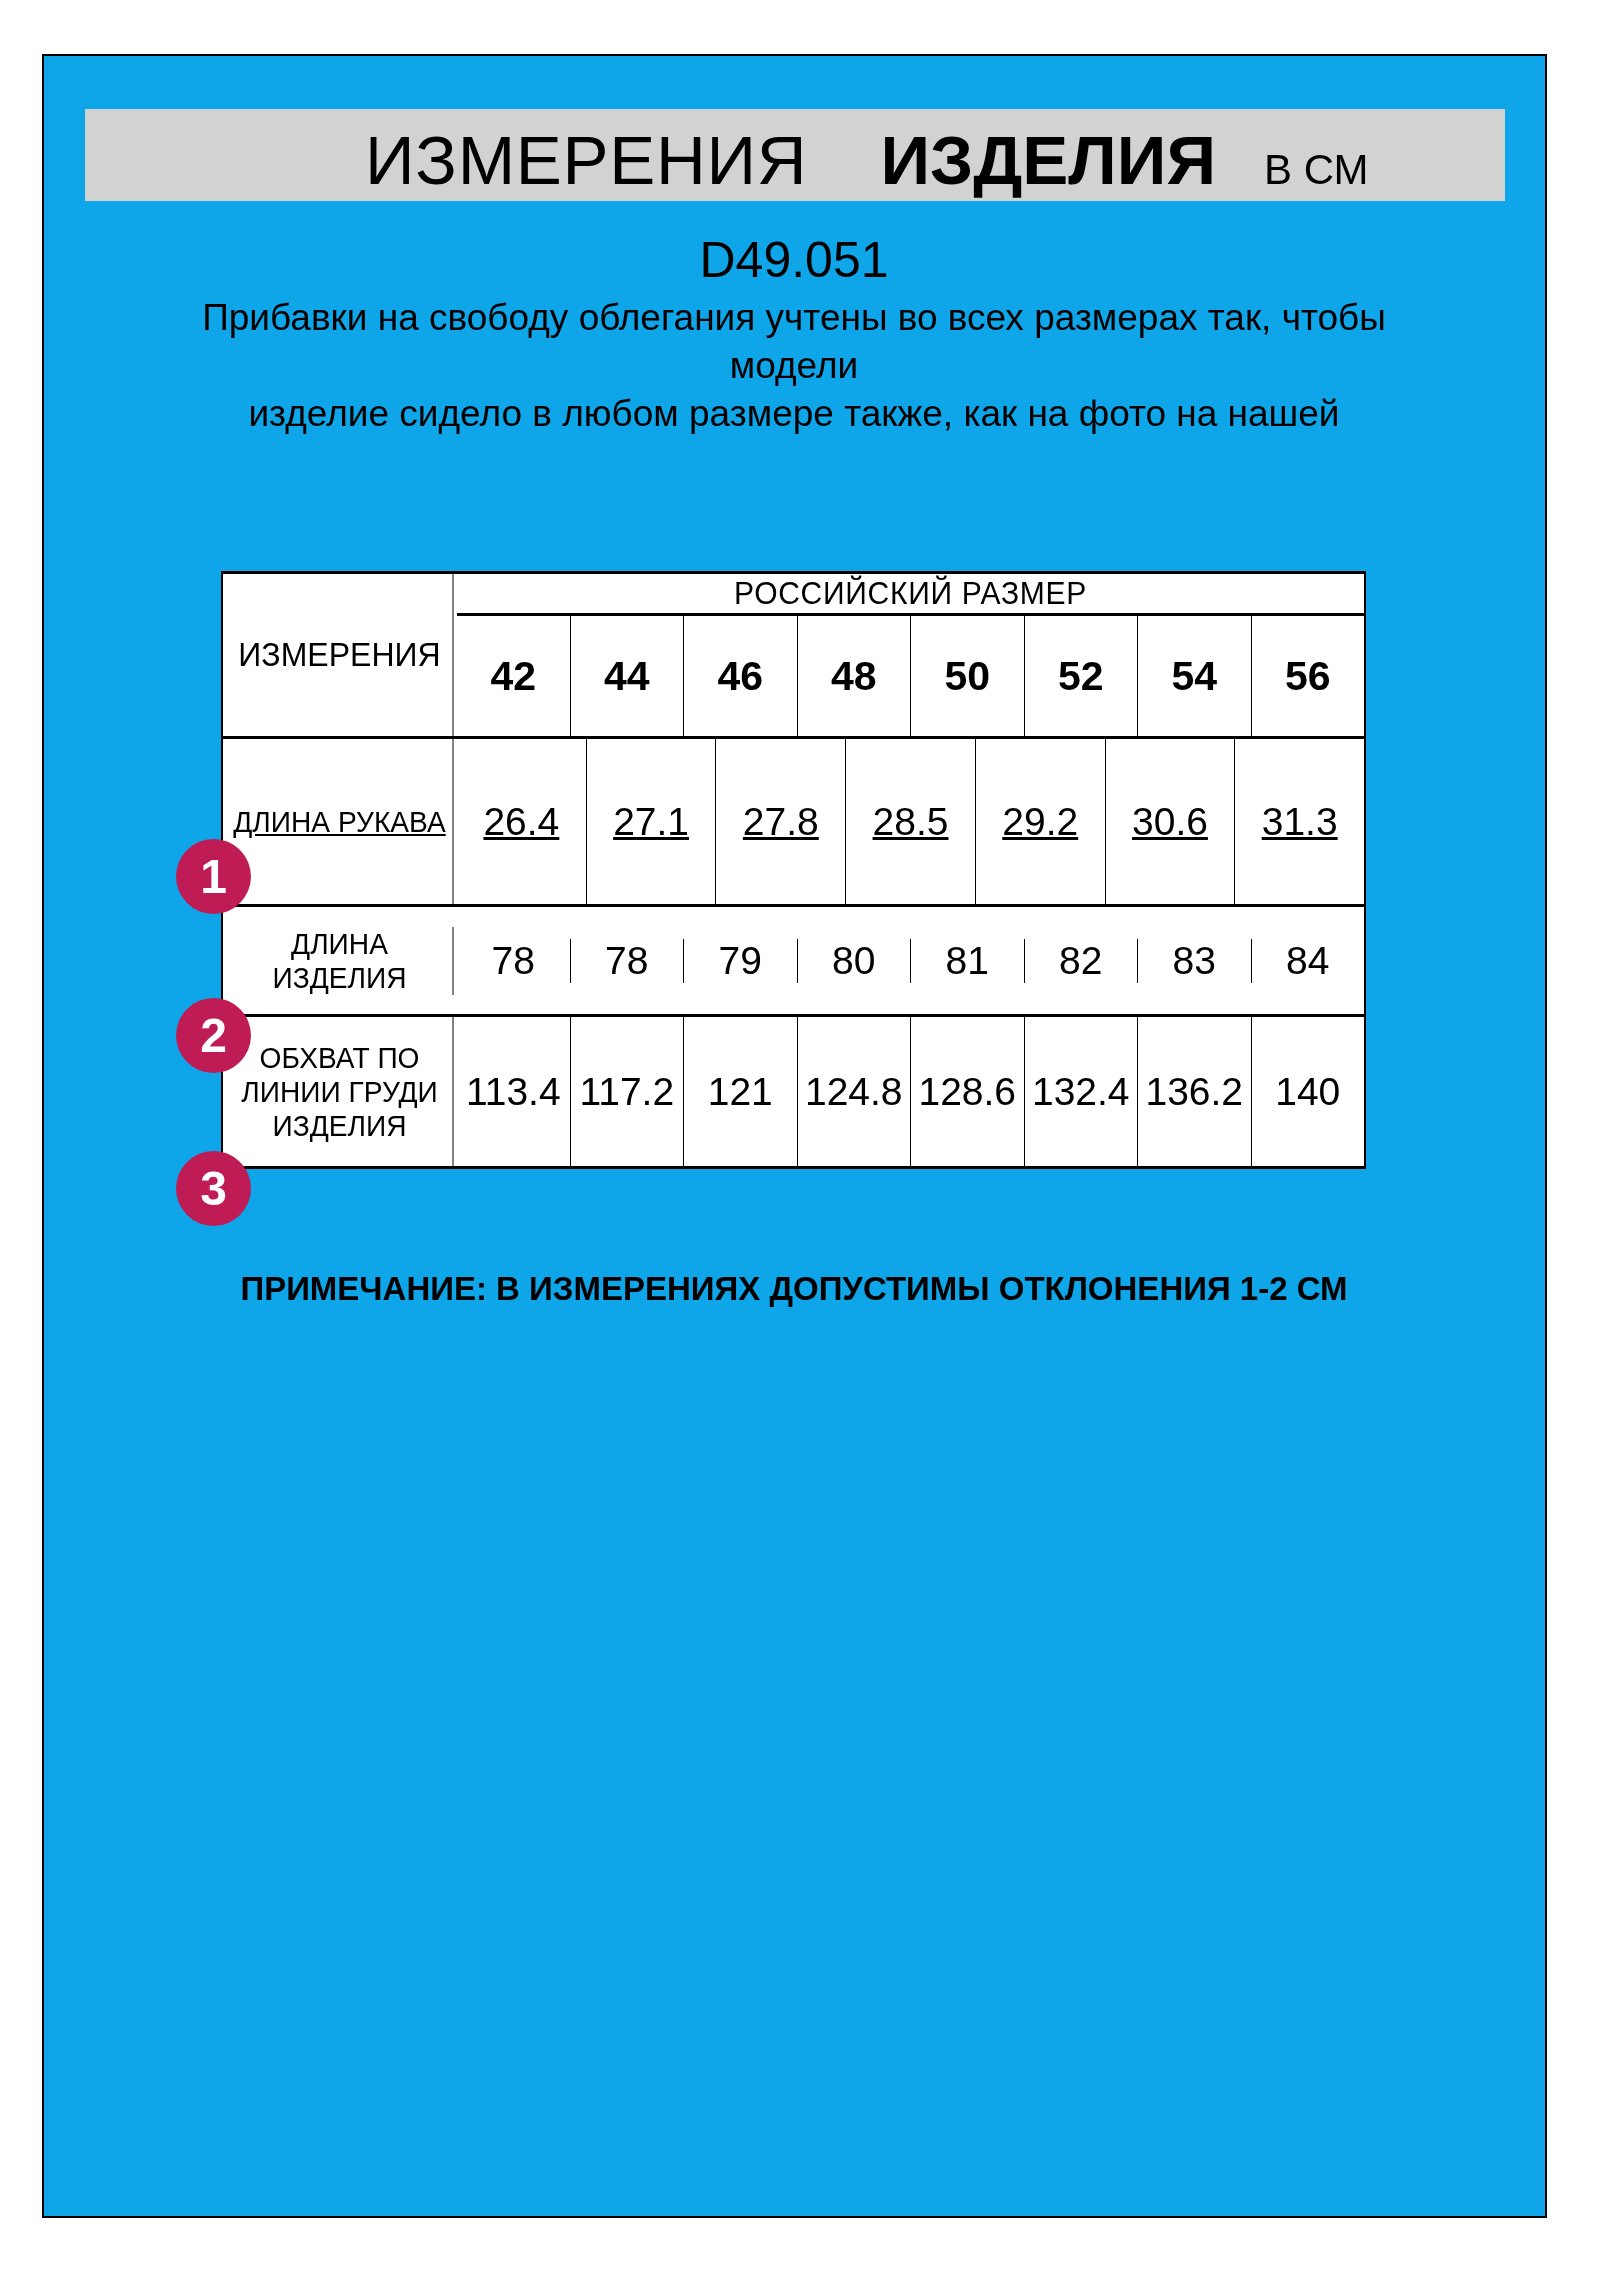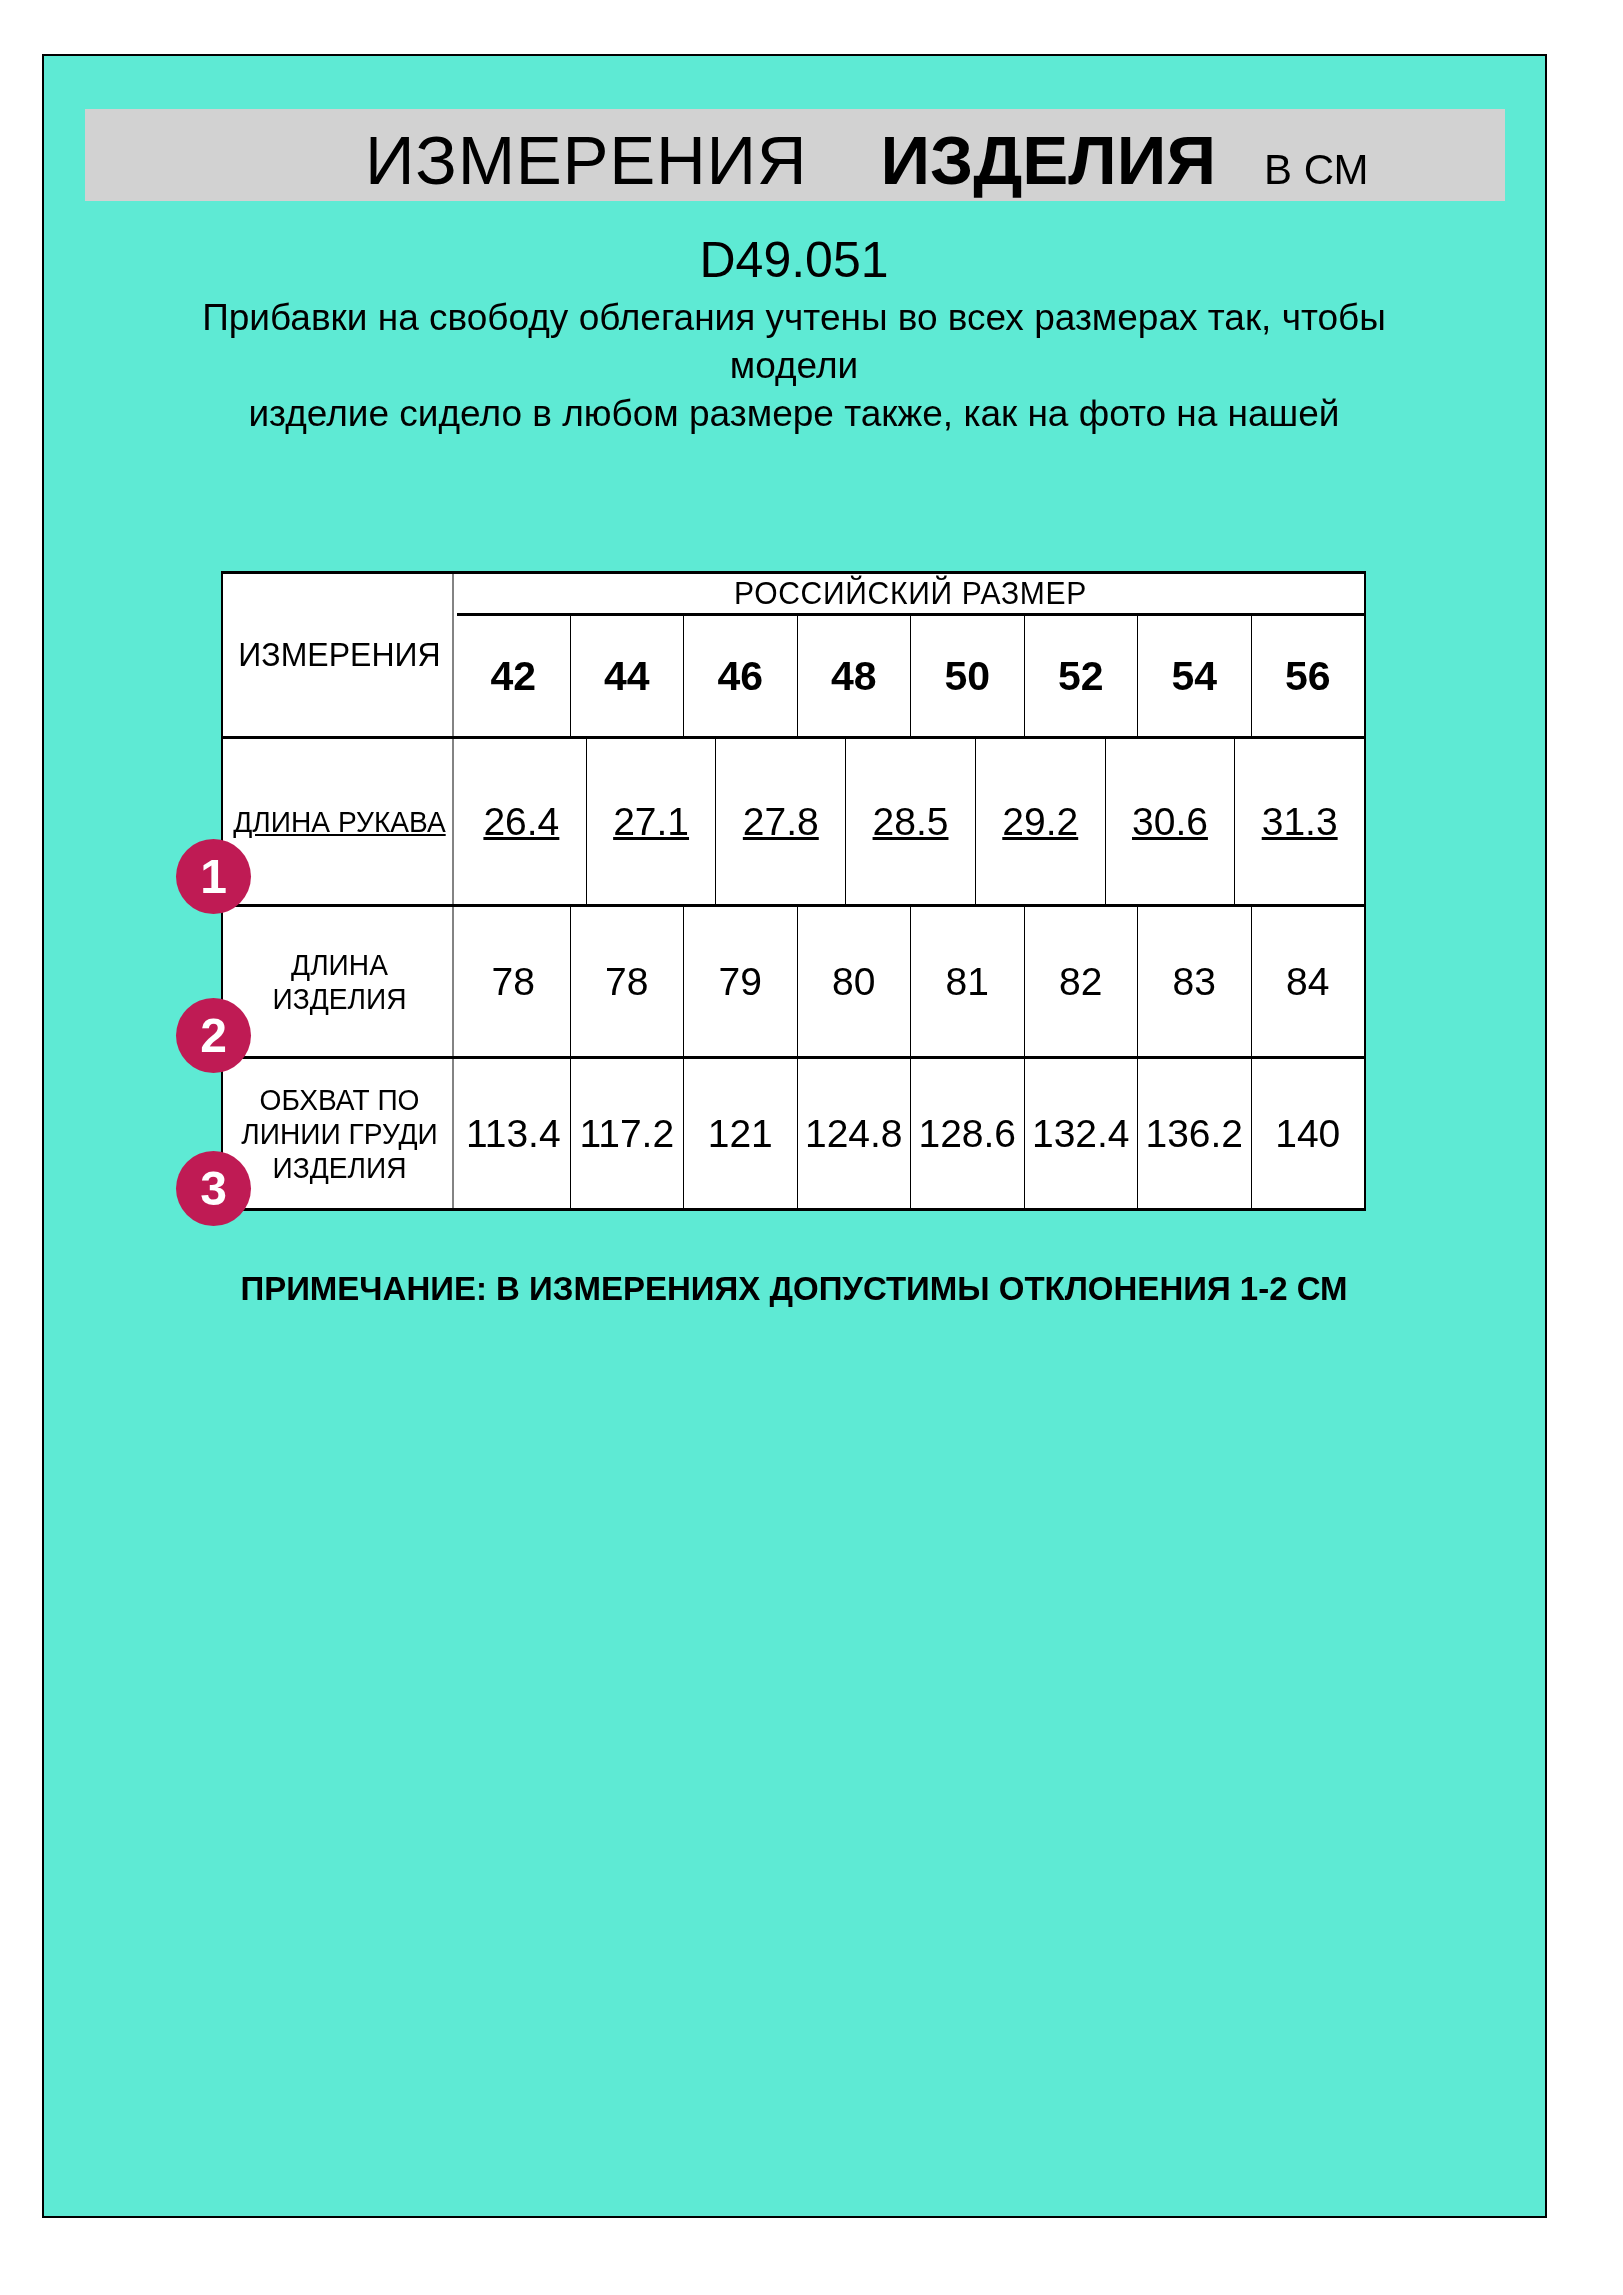--- a/index.html
+++ b/index.html
@@ -3,21 +3,21 @@
 <meta charset="utf-8">
 <style>
   html,body{margin:0;padding:0;background:#ffffff;}
   body{
     width:1623px;height:2295px;position:relative;
     font-family:"Liberation Sans","DejaVu Sans",sans-serif;color:#000;
     -webkit-font-smoothing:antialiased;
   }
   .frame{
     position:absolute;left:42px;top:54px;width:1505px;height:2164px;
-    border:2.6px solid #000;box-sizing:border-box;background:#5eead4;
+    border:2.6px solid #000;box-sizing:border-box;background:#0ea5e9;
   }
   
   .titlebar{
     position:absolute;left:41px;top:53px;width:1420px;height:92px;
     display:flex;align-items:baseline;padding:11.8px 0 0 280px;box-sizing:border-box;
   }
   .title-light{font-size:69px;font-weight:400;letter-spacing:0.7px;white-space:nowrap;}
   .title-bold{font-size:69px;font-weight:700;margin-left:73px;white-space:nowrap;}
   .title-unit{font-size:42px;font-weight:400;margin-left:48px;white-space:nowrap;}
   
@@ -46,21 +46,21 @@
     height:39px;box-sizing:border-box;display:flex;align-items:center;justify-content:center;
     font-size:31px;font-weight:400;letter-spacing:0.7px;transform:scaleX(.97);
   }
   .size-row{flex:1;display:flex;border-top:3.9px solid #000;box-sizing:border-box;}
   .size-cell{
     flex:1;display:flex;align-items:center;justify-content:center;
     font-size:41px;font-weight:700;box-sizing:border-box;
   }
   .trow{display:flex;box-sizing:border-box;border-top:3.9px solid #000;}
   .trow.r1{height:168px;text-decoration:underline;}
-  .trow.r2{height:152px;}
+  .trow.r2{height:110px;align-items:center;}
   .trow.r3{height:152px;}
   .label-cell{
     width:234px;box-sizing:border-box;border-right:1.3px solid #000;
     display:flex;flex-direction:column;align-items:center;justify-content:center;
     font-size:29px;line-height:34px;text-align:center;transform:scaleX(.97);
   }
   .value-cell{
     flex:1;display:flex;align-items:center;justify-content:center;
     font-size:39px;font-weight:400;box-sizing:border-box;
   }

